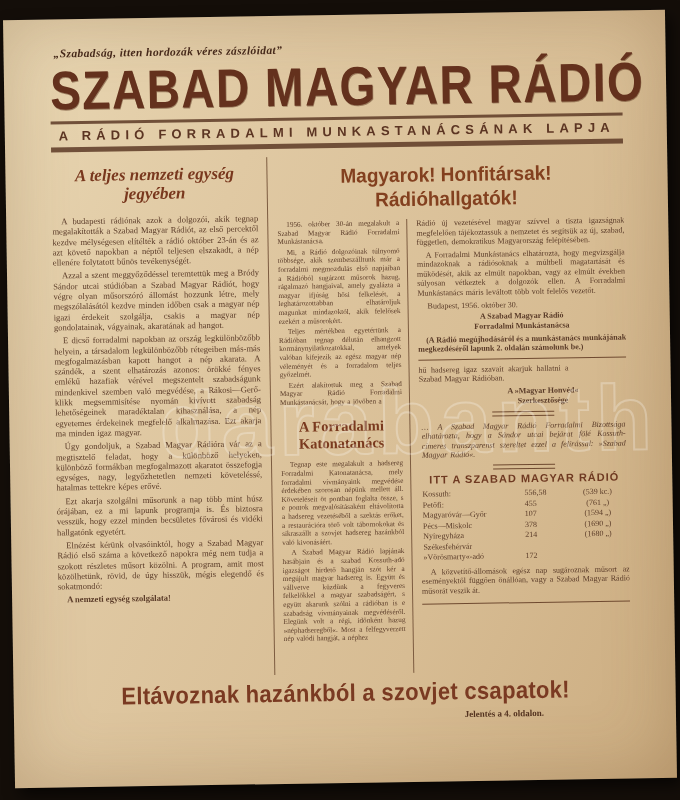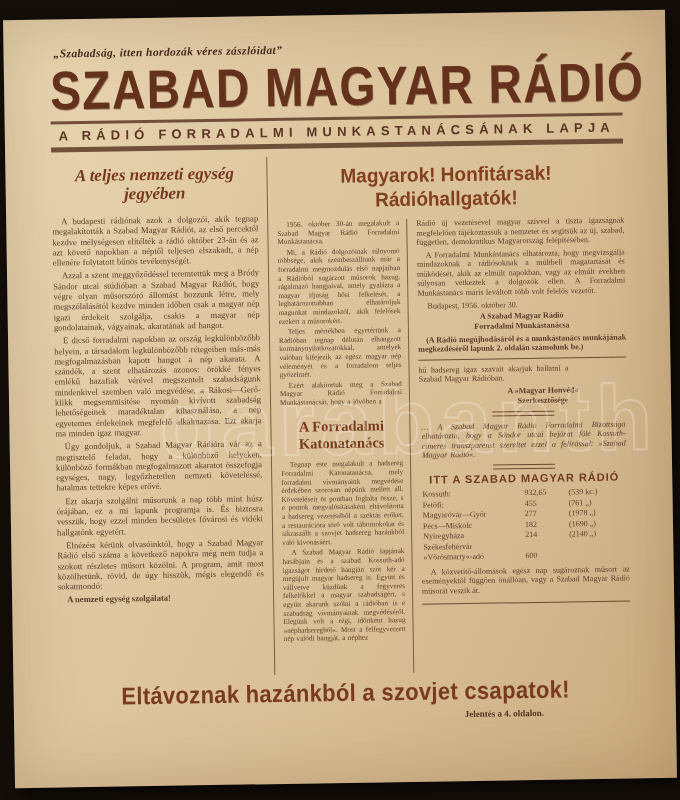--- a/index.html
+++ b/index.html
@@ -85,21 +85,21 @@
   .italic-note{font-style:italic;text-align:justify;margin:4px 2px;word-spacing:1px;}
 
   .st-head{
     font-family:"Liberation Sans","DejaVu Sans",sans-serif;
     font-weight:bold;font-size:11px;letter-spacing:1px;
     text-align:center;color:#6f3a22;margin:4px 0 5px;
   }
   .st-row{display:flex;line-height:10.5px;padding:0 2px;}
   .st-name{flex:1;}
   .st-wave{width:44px;flex:none;}
-  .st-freq{width:58px;flex:none;text-align:left;}
+  .st-freq{width:58px;flex:none;text-align:center;}
   .st-note{margin-top:4px;text-indent:9px;text-align:justify;}
   .col-right-endrule{border:0;border-top:1px solid #6f4a30;margin:5px 0 0;}
 
   
   .bottom-head{
     font-family:"Liberation Sans","DejaVu Sans",sans-serif;
     font-weight:800;font-size:22px;color:#7a3a22;text-align:center;
     margin-top:5px;transform:scaleY(1.1);transform-origin:center top;
     letter-spacing:.3px;
   }
@@ -179,51 +179,51 @@
               <div>A »Magyar Honvéd«</div>
               <div>Szerkesztősége</div>
             </div>
             <div class="hr-short"></div>
             <p class="italic-note">… A Szabad Magyar Rádió Forradalmi Bizottsága elhatározta, hogy a Sándor utcai bejárat fölé Kossuth-címeres transzparenst szereltet ezzel a felírással: »Szabad Magyar Rádió«.</p>
             <div class="hr-short"></div>
             <div class="st-head">ITT A SZABAD MAGYAR RÁDIÓ</div>
             <div>
               <div class="st-row">
                 <span class="st-name">Kossuth:</span>
-                <span class="st-wave">932,65</span>
+                <span class="st-wave">556,58</span>
                 <span class="st-freq">(539 kc.)</span>
               </div>
               <div class="st-row">
                 <span class="st-name">Petőfi:</span>
                 <span class="st-wave">455</span>
                 <span class="st-freq">(761 „)</span>
               </div>
               <div class="st-row">
                 <span class="st-name">Magyaróvár—Győr</span>
-                <span class="st-wave">277</span>
-                <span class="st-freq">(1978 „)</span>
+                <span class="st-wave">107</span>
+                <span class="st-freq">(1594 „)</span>
               </div>
               <div class="st-row">
                 <span class="st-name">Pécs—Miskolc</span>
-                <span class="st-wave">182</span>
+                <span class="st-wave">378</span>
                 <span class="st-freq">(1690 „)</span>
               </div>
               <div class="st-row">
                 <span class="st-name">Nyíregyháza</span>
                 <span class="st-wave">214</span>
-                <span class="st-freq">(2140 „)</span>
+                <span class="st-freq">(1680 „)</span>
               </div>
               <div class="st-row">
                 <span class="st-name">Székesfehérvár</span>
                 <span class="st-wave"></span>
                 <span class="st-freq"></span>
               </div>
               <div class="st-row">
                 <span class="st-name">»Vörösmarty«-adó</span>
-                <span class="st-wave">600</span>
+                <span class="st-wave">172</span>
                 <span class="st-freq"></span>
               </div>
             </div>
             <p class="st-note">A közvetítő-állomások egész nap sugároznak műsort az eseményektől függően önállóan, vagy a Szabad Magyar Rádió műsorát veszik át.</p>
             <hr class="col-right-endrule">
           </div>
         </div>
       </div>
     </div>
 

